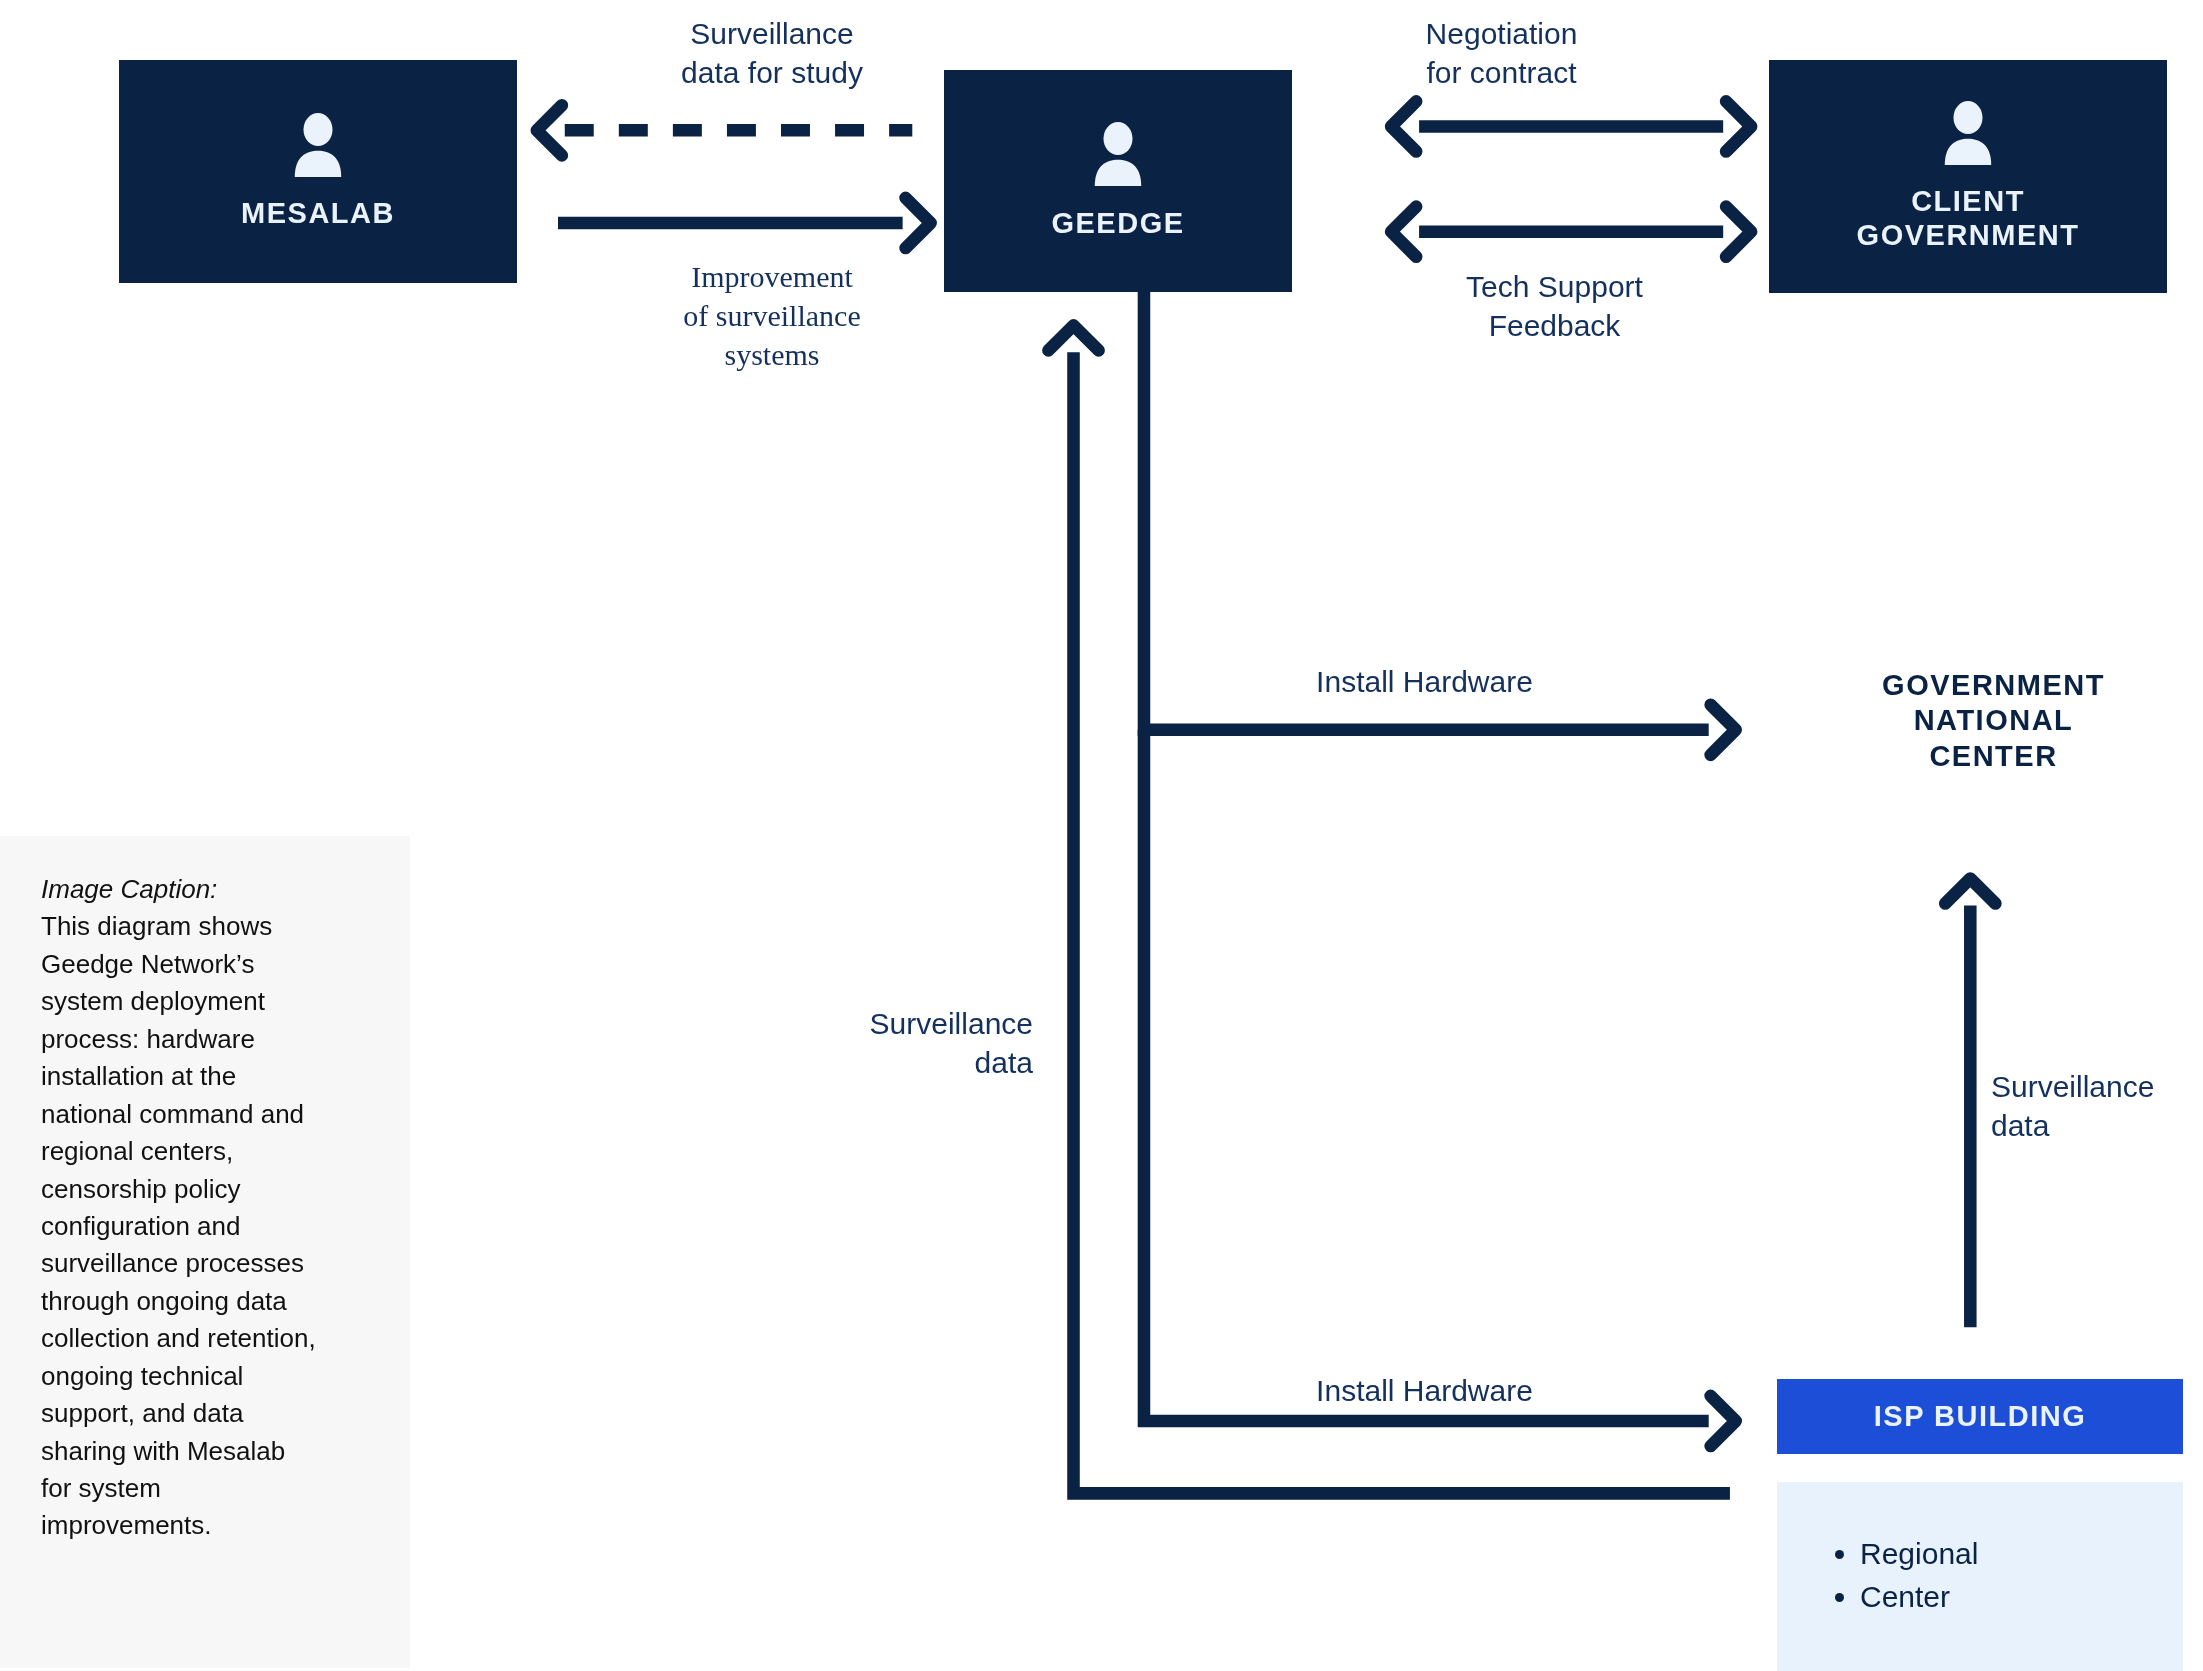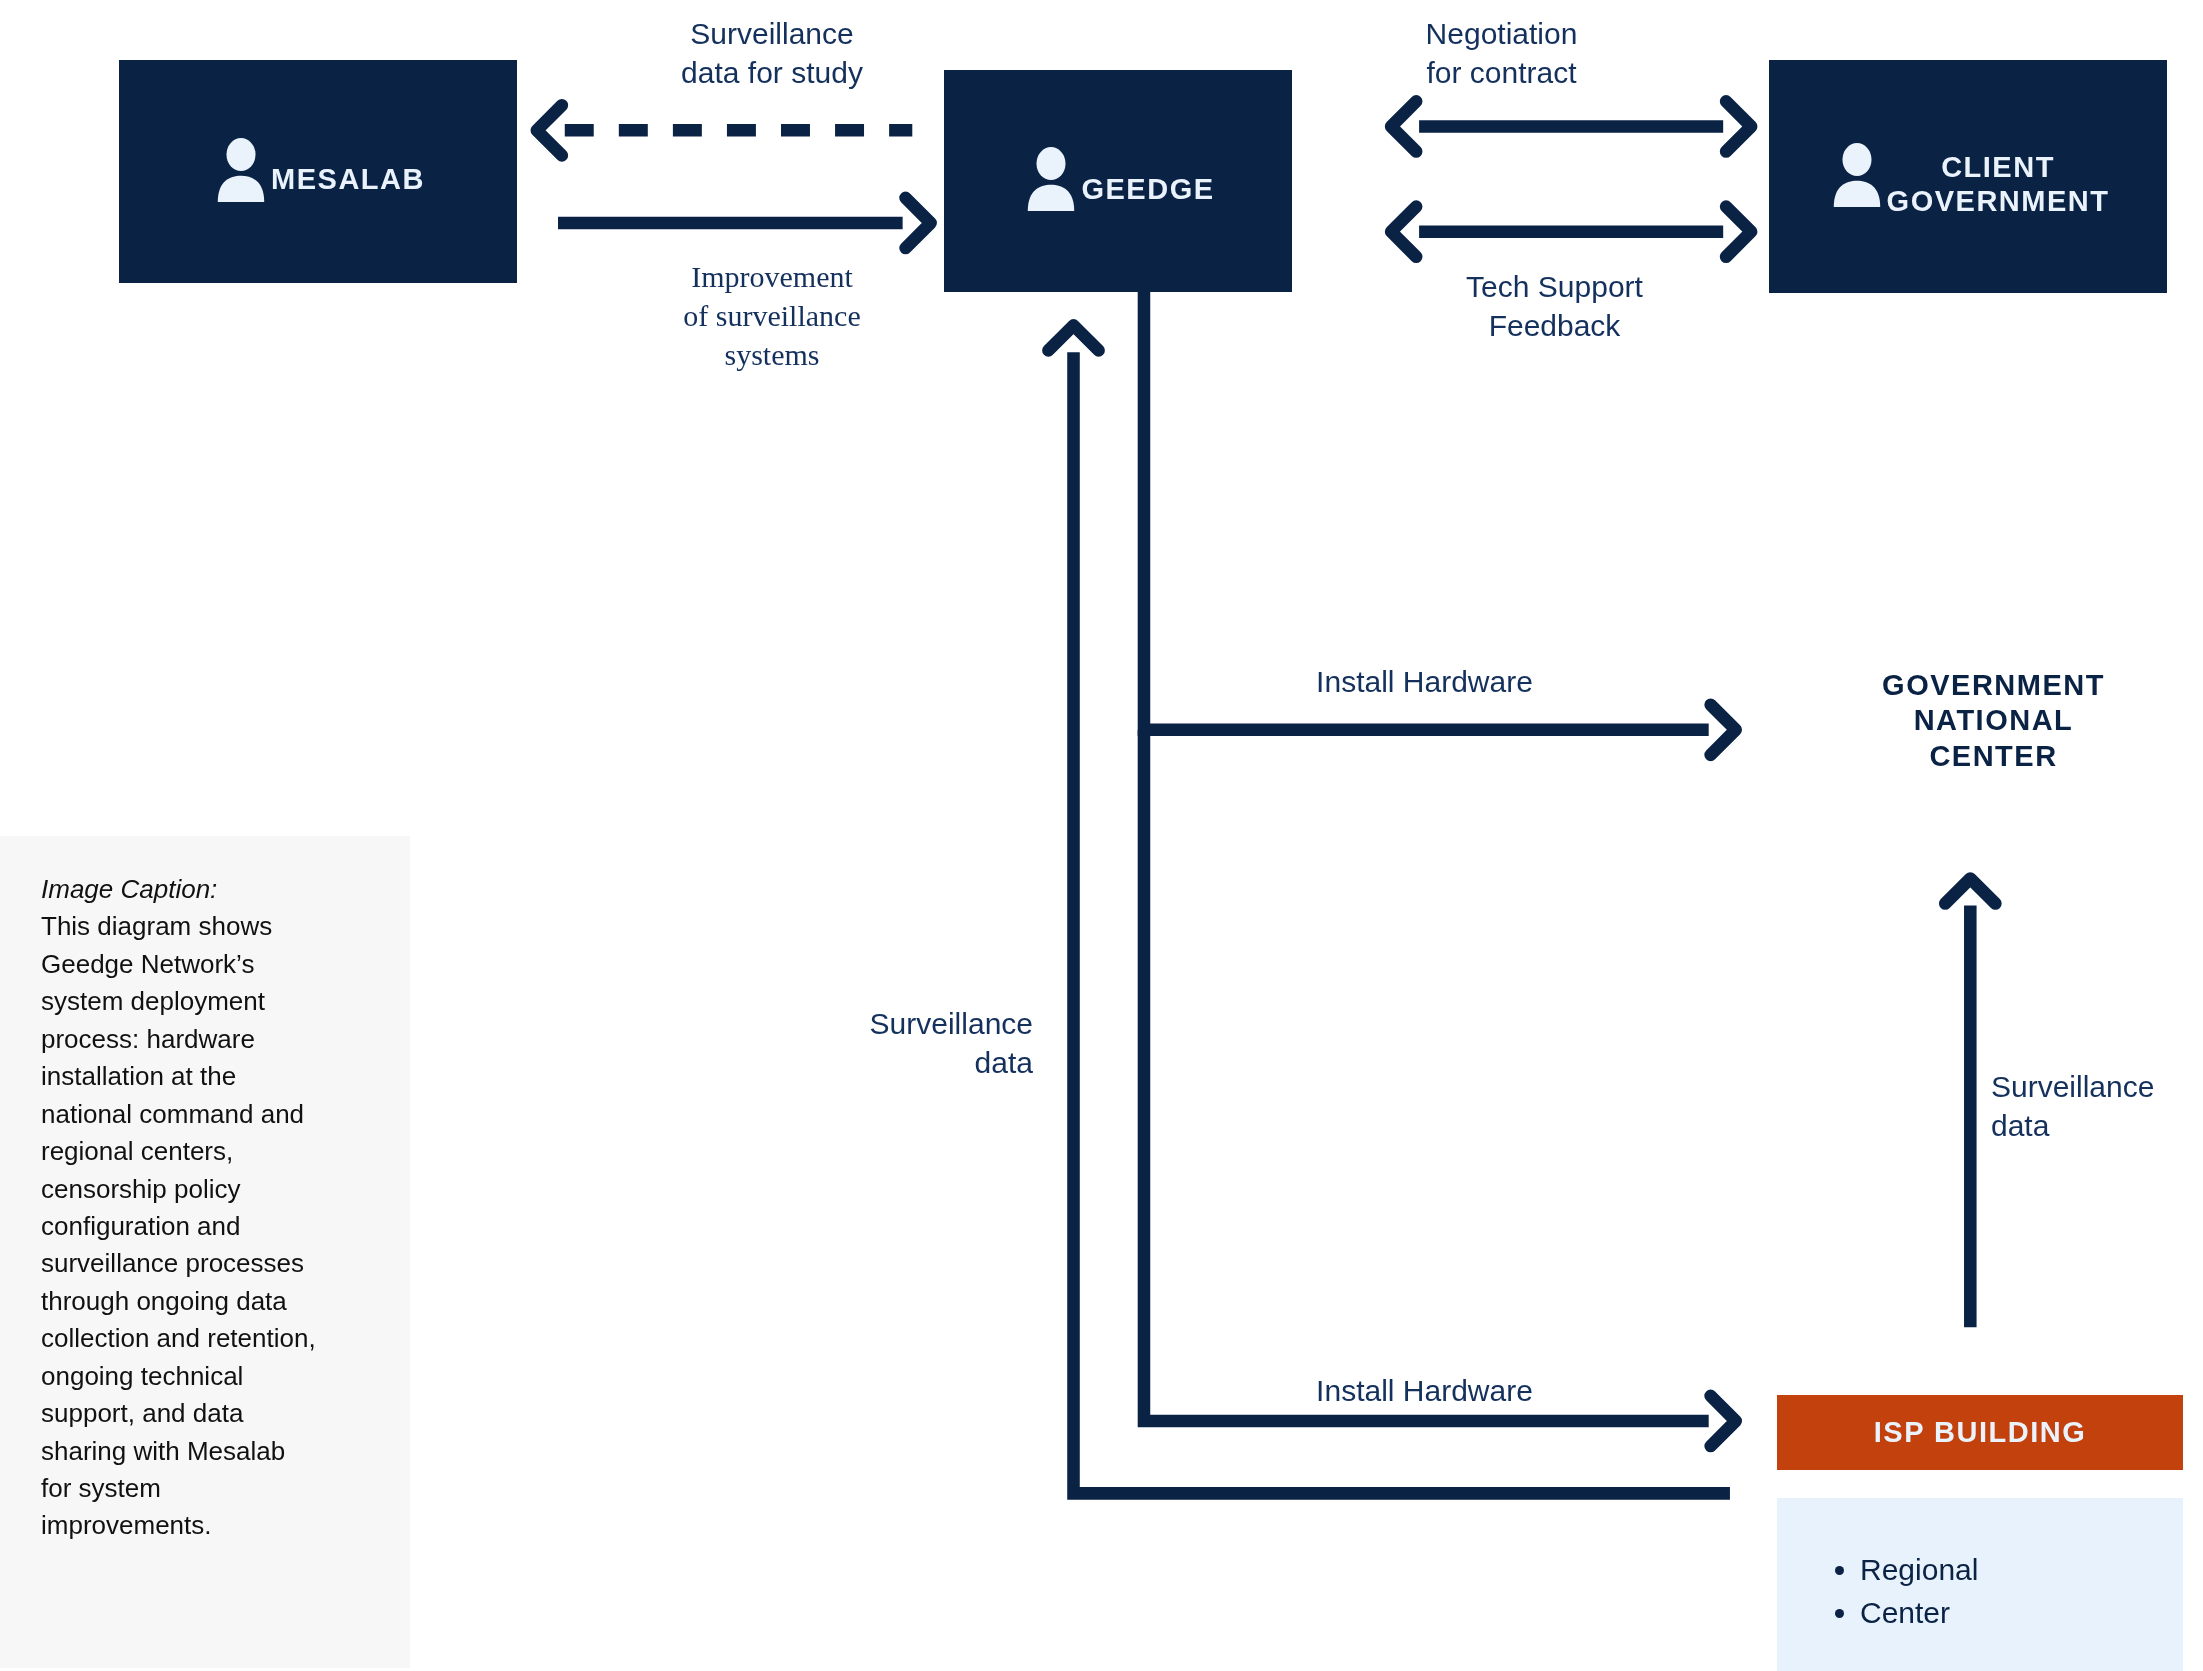--- a/index.html
+++ b/index.html
@@ -4,21 +4,21 @@
 <style>
   html,body{margin:0;padding:0;}
   body{
     width:2203px;height:1671px;position:relative;background:#ffffff;
     font-family:"Liberation Sans",sans-serif;
     -webkit-font-smoothing:antialiased;
   }
   #stage{position:absolute;inset:0;width:2203px;height:1671px;overflow:hidden;}
 
   .node{
-    position:absolute;background:#0A2244;display:flex;flex-direction:row;
+    position:absolute;background:#0A2244;display:flex;flex-direction:column;
     align-items:center;justify-content:center;box-sizing:border-box;
   }
   .node .glyph{display:block;}
   .node .node-label{
     color:#EAF3FC;font-weight:bold;letter-spacing:1.5px;text-align:center;
     line-height:1.18;font-size:29px;margin-top:15.4px;
   }
 
   #mesalab{left:119px;top:60px;width:398px;height:223px;}
   #geedge{left:944px;top:70px;width:348px;height:222px;}
@@ -42,23 +42,22 @@
   #lbl-install-bottom{left:1236px;top:1371px;width:377px;}
   #lbl-surv-mid{left:763px;top:1004px;width:270px;text-align:right;}
   #lbl-surv-right{left:1991px;top:1067px;width:222px;text-align:left;}
 
   
   #isp-building{
     position:absolute;left:1777px;top:1379px;width:406px;height:293px;
     box-sizing:border-box;
   }
   #isp-header{
-    background:#c2410c;height:75px;display:flex;align-items:center;
+    background:#1d4ed8;height:75px;display:flex;align-items:center;
     justify-content:center;
-    margin-top:16px;
   }
   #isp-title{
     color:#EAF3FC;font-weight:bold;font-size:29px;letter-spacing:1.5px;
   }
   #isp-body{
     background:#E8F2FC;height:217px;padding:51px 0 0 54px;box-sizing:border-box;margin-top:28px;
   }
   #isp-list{margin:0;padding:0 0 0 29px;color:#0A2244;font-size:30px;line-height:1.42;}
   #isp-list li{margin:0;}
 

